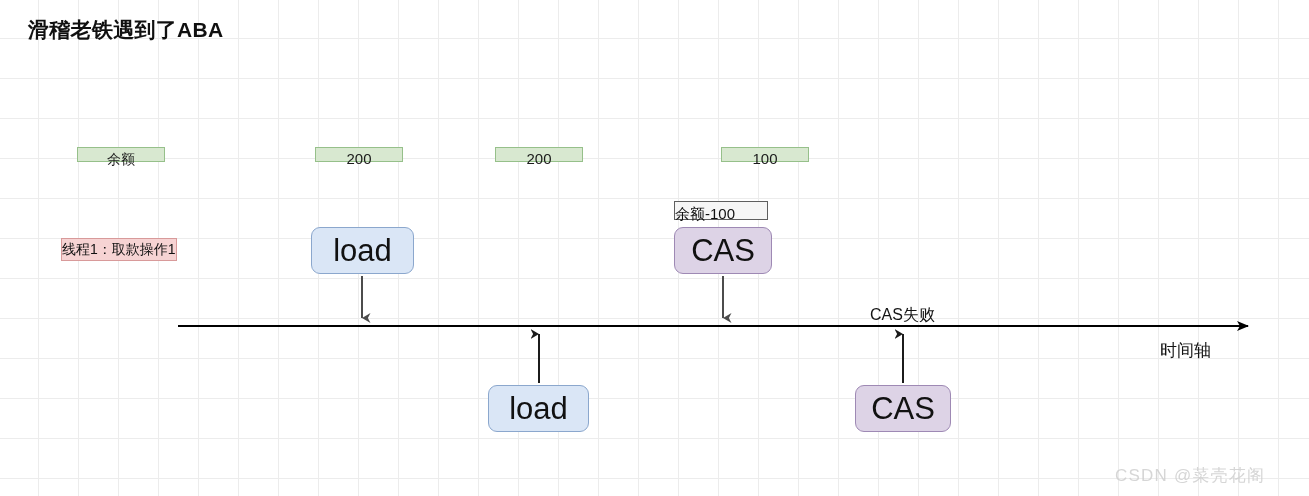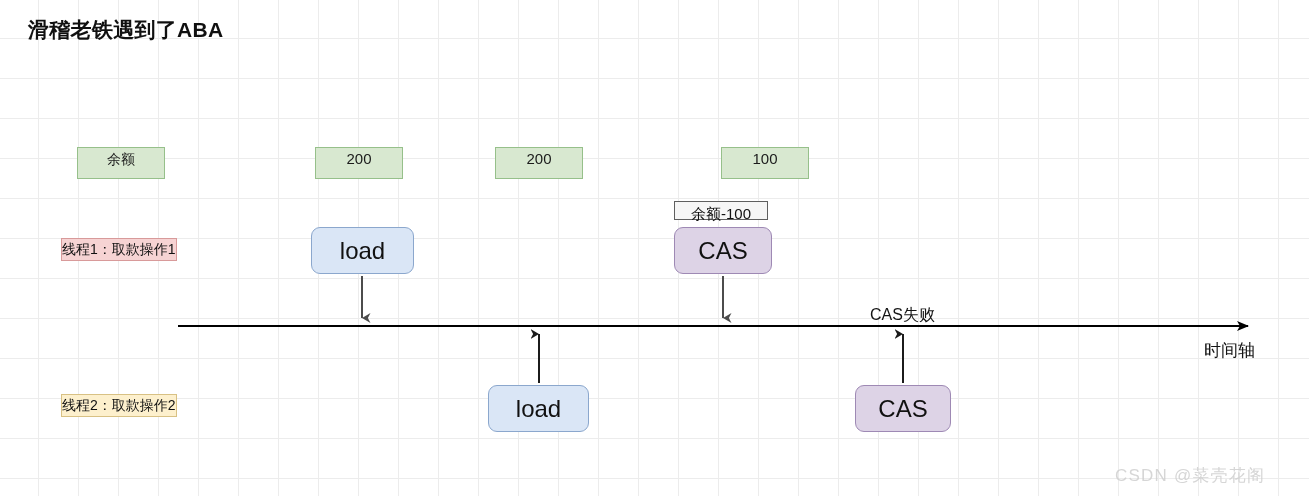--- a/index.html
+++ b/index.html
@@ -36,21 +36,21 @@
     font-weight: bold;
     color: #101010;
     letter-spacing: 0.3px;
     white-space: nowrap;
   }
 
   
   .value-box {
     position: absolute;
     box-sizing: border-box;
-    height: 32px;
+    height: 15px;
     line-height: 22px;
     text-align: center;
     background: #d8e8d0;
     border: 1px solid #96c08a;
     color: #1b1b1b;
     font-size: 15px;
     white-space: nowrap;
   }
   .value-box.cn { font-size: 14px; }
 
@@ -75,40 +75,39 @@
   }
 
   
   .node {
     position: absolute;
     box-sizing: border-box;
     border-radius: 9px;
     display: flex;
     align-items: center;
     justify-content: center;
-    font-size: 24px;
+    font-size: 31px;
     color: #111111;
     white-space: nowrap;
   }
   .node-load {
     background: #dae6f6;
     border: 1px solid #8ba7cd;
   }
   .node-cas {
     background: #ddd3e6;
     border: 1px solid #9e89b4;
   }
 
   
   .annot-box {
     position: absolute;
     box-sizing: border-box;
     height: 19px;
     line-height: 23px;
-    text-align: center;
     background: #f6f6f6;
     border: 1px solid #5f5f5f;
     font-size: 15px;
     color: #111111;
     white-space: nowrap;
   }
 
   
   .plain-text {
     position: absolute;
@@ -144,33 +143,32 @@
 <div id="canvas">
 
   <div id="title">滑稽老铁遇到了ABA</div>
 
   <div class="value-box cn" style="left:77px; top:147px; width:88px;">余额</div>
   <div class="value-box" style="left:315px; top:147px; width:88px;">200</div>
   <div class="value-box" style="left:495px; top:147px; width:88px;">200</div>
   <div class="value-box" style="left:679px; top:147px; width:88px;margin-left:42px;">100</div>
 
   <div class="thread-label thread-1" style="left:61px; top:238px;">线程1：取款操作1</div>
-  <div class="thread-label thread-2" style="left:61px; top:394px;">线程2：取款操作2</div>
 
   <div class="annot-box" style="left:674px; top:201px; width:94px;">余额-100</div>
 
   <div class="node node-load" style="left:311px; top:227px; width:103px; height:47px;">load</div>
   <div class="node node-cas" style="left:674px; top:227px; width:98px; height:47px;">CAS</div>
 
   <div class="node node-load" style="left:488px; top:385px; width:101px; height:47px;">load</div>
   <div class="node node-cas" style="left:855px; top:385px; width:96px; height:47px;">CAS</div>
 
   <div class="plain-text" style="left:870px; top:305px;">CAS失败</div>
 
-  <div class="plain-text" style="left:1204px; top:339px; font-size:17px;">时间轴</div>
+  <div class="plain-text" style="left:1160px; top:339px; font-size:17px;">时间轴</div>
 
   <svg id="overlay" viewBox="0 0 1309 496" xmlns="http://www.w3.org/2000/svg">
     <defs>
       <marker id="arrow-down" markerWidth="10" markerHeight="9" refX="5" refY="8.5" orient="auto" markerUnits="userSpaceOnUse">
         <path d="M0,0 L5,8.5 L10,0 L5,2.6 Z" fill="#4c4c4c"></path>
       </marker>
       <marker id="arrow-up" markerWidth="10" markerHeight="9" refX="5" refY="8.5" orient="auto" markerUnits="userSpaceOnUse">
         <path d="M0,0 L5,8.5 L10,0 L5,2.6 Z" fill="#1b1b1b"></path>
       </marker>
       <marker id="arrow-axis" markerWidth="12" markerHeight="10" refX="11" refY="5" orient="auto" markerUnits="userSpaceOnUse">

